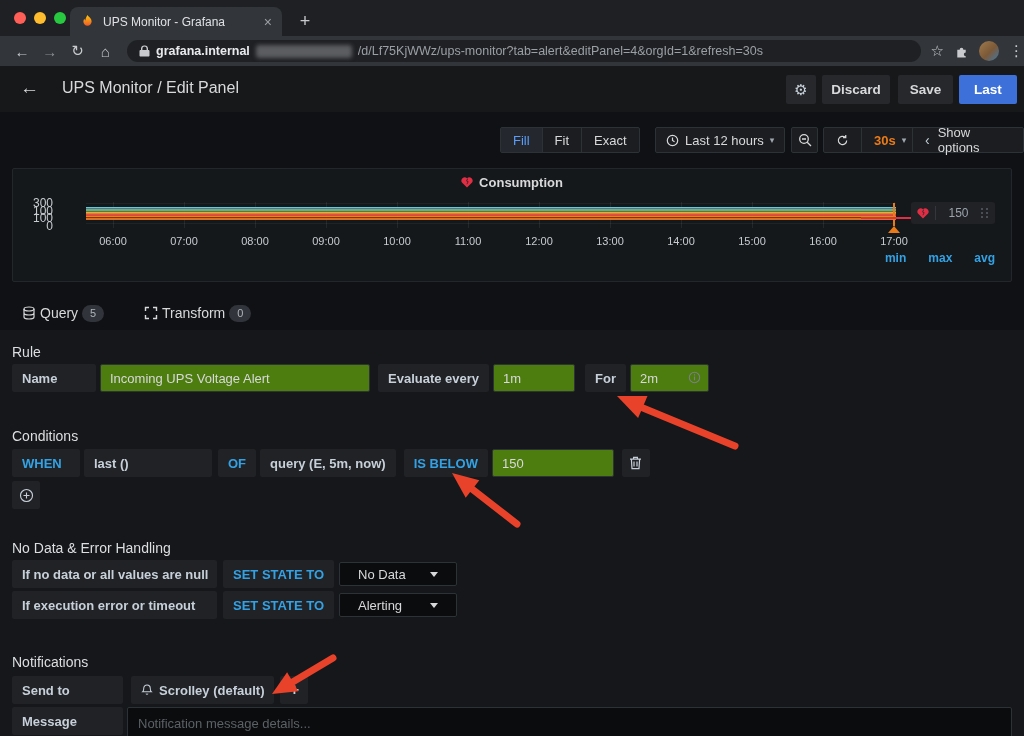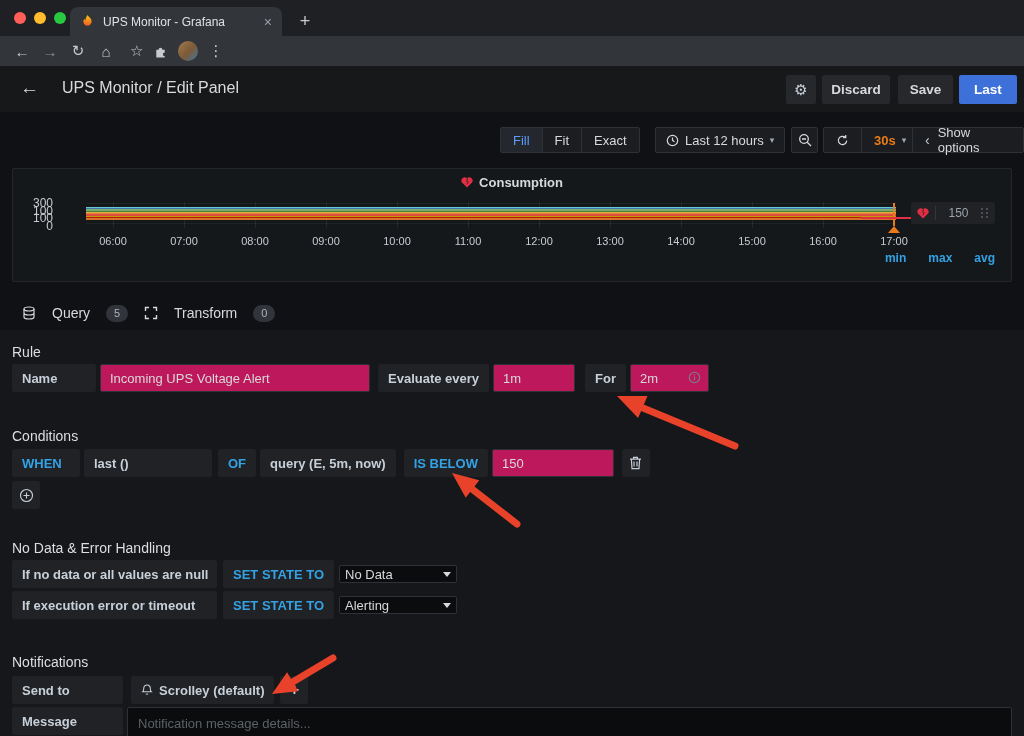--- a/index.html
+++ b/index.html
@@ -59,32 +59,32 @@
   .ann-line { position:absolute; left:880px; top:34px; width:2px; height:23px; background:#eb7b18; z-index:2; }
   .ann-tri { position:absolute; left:875px; top:57px; width:0; height:0; border-left:6px solid transparent; border-right:6px solid transparent; border-bottom:7px solid #eb7b18; z-index:2; }
   .handle { position:absolute; left:898px; top:33px; width:84px; height:22px; background:#202226; border-radius:3px; display:flex; align-items:center; padding:0 6px; gap:6px; z-index:4; }
   .handle-val { font-size:12px; color:#9aa2ab; flex:1; text-align:center; border-left:1px solid #33373d; padding-left:6px; }
   .grip { display:grid; grid-template-columns:3px 3px; grid-gap:2px; }
   .grip i { width:2px; height:2px; background:#5a5e66; border-radius:50%; }
   .legend { position:absolute; right:16px; top:82px; display:flex; gap:22px; font-size:12px; font-weight:700; color:#33a2e5; }
 
   
   .ptabs { position:absolute; left:0; top:296px; width:1024px; height:34px; }
-  .ptab { position:absolute; top:0; height:34px; display:flex; align-items:center; gap:16px; font-size:14px; color:#d8d9da; padding:0 16px; }
+  .ptab { position:absolute; top:0; height:34px; display:flex; align-items:center; gap:4px; font-size:14px; color:#d8d9da; padding:0 16px; }
   .ptab .badge { background:#31343a; color:#aeb4ba; border-radius:9px; min-width:22px; height:17px; font-size:11px; display:flex; align-items:center; justify-content:center; padding:0 6px; }
   .ptab.active { background:#15171a; border-top:3px solid; border-image:linear-gradient(90deg,#ed5735,#f5b73d) 1; }
   .content { position:absolute; left:0; top:330px; width:1024px; height:406px; background:#15171a; }
 
   
   .h2 { position:absolute; font-size:14px; color:#dcdee0; }
   .frow { position:absolute; display:flex; align-items:center; }
   .chip { background:#202226; color:#c7d0d9; font-size:13px; font-weight:600; height:28px; display:inline-flex; align-items:center; padding:0 10px; border-radius:2px; white-space:nowrap; }
   .chip.blue { color:#33a2e5; }
-  .tinput { background:#be185d; border:1px solid #2c3235; border-radius:2px; color:#d8d9da; font-size:13px; height:28px; padding:0 9px; font-family:inherit; }
-  .sel { background:#0b0c0e; border:1px solid #2c3235; border-radius:2px; color:#d8d9da; font-size:13px; height:18px; display:flex; align-items:center; padding:0 5px; }
+  .tinput { background:#4d7c0f; border:1px solid #2c3235; border-radius:2px; color:#d8d9da; font-size:13px; height:28px; padding:0 9px; font-family:inherit; }
+  .sel { background:#0b0c0e; border:1px solid #2c3235; border-radius:2px; color:#d8d9da; font-size:13px; height:24px; display:flex; align-items:center; padding:0 18px; }
   .sel .tri { margin-left:auto; width:0; height:0; border-left:4px solid transparent; border-right:4px solid transparent; border-top:5px solid #d8d9da; }
   .iconbtn { width:28px; height:28px; background:#202226; border-radius:2px; display:flex; align-items:center; justify-content:center; color:#c7d0d9; }
   .infowrap { position:relative; }
   .info-i { position:absolute; right:8px; top:7px; }
   textarea.msg { position:absolute; left:127px; top:707px; width:885px; height:62px; resize:none; background:#0b0c0e; border:1px solid #2c3235; border-radius:2px; color:#d8d9da; font-size:13px; padding:8px 10px; font-family:inherit; }
   textarea.msg::placeholder { color:#5c6166; }
 
   .arrows { position:absolute; left:0; top:0; width:1024px; height:736px; pointer-events:none; z-index:50; }
   svg.icon { display:block; }
 </style>
@@ -111,20 +111,28 @@
       <span class="btab-close">×</span>
     </div>
     <div class="newtab">+</div>
   </div>
 
   <div class="chrometoolbar">
     <span class="navbtn" style="margin-left:8px">←</span>
     <span class="navbtn dim">→</span>
     <span class="navbtn">↻</span>
     <span class="navbtn">⌂</span>
+    <div class="omnibox">
+      <svg class="icon" width="11" height="12" viewBox="0 0 11 12">
+          <path fill="#c8cace" d="M2 5V3.5A3.3 3.3 0 0 1 5.5.5 3.3 3.3 0 0 1 9 3.5V5h.5c.5 0 1 .5 1 1v4.5c0 .6-.5 1-1 1h-8c-.5 0-1-.4-1-1V6c0-.5.5-1 1-1H2zm1.4 0h4.2V3.5a2.1 2.1 0 0 0-4.2 0V5z"></path>
+        </svg>
+      <span class="url-domain">grafana.internal</span>
+      <span class="url-blur"></span>
+      <span class="url-path">/d/Lf75KjWWz/ups-monitor?tab=alert&amp;editPanel=4&amp;orgId=1&amp;refresh=30s</span>
+    </div>
     <div class="chrome-right">
       <span class="star">☆</span>
       <svg class="icon" width="15" height="15" viewBox="0 0 16 16">
           <path fill="#c8cace" d="M3.5 6H6a2 2 0 1 1 4 0h2.5v3a2 2 0 1 0 0 4v1.5h-9V6z"></path>
         </svg>
       <span class="avatar"></span>
       <span class="kebab">⋮</span>
     </div>
   </div>
 

